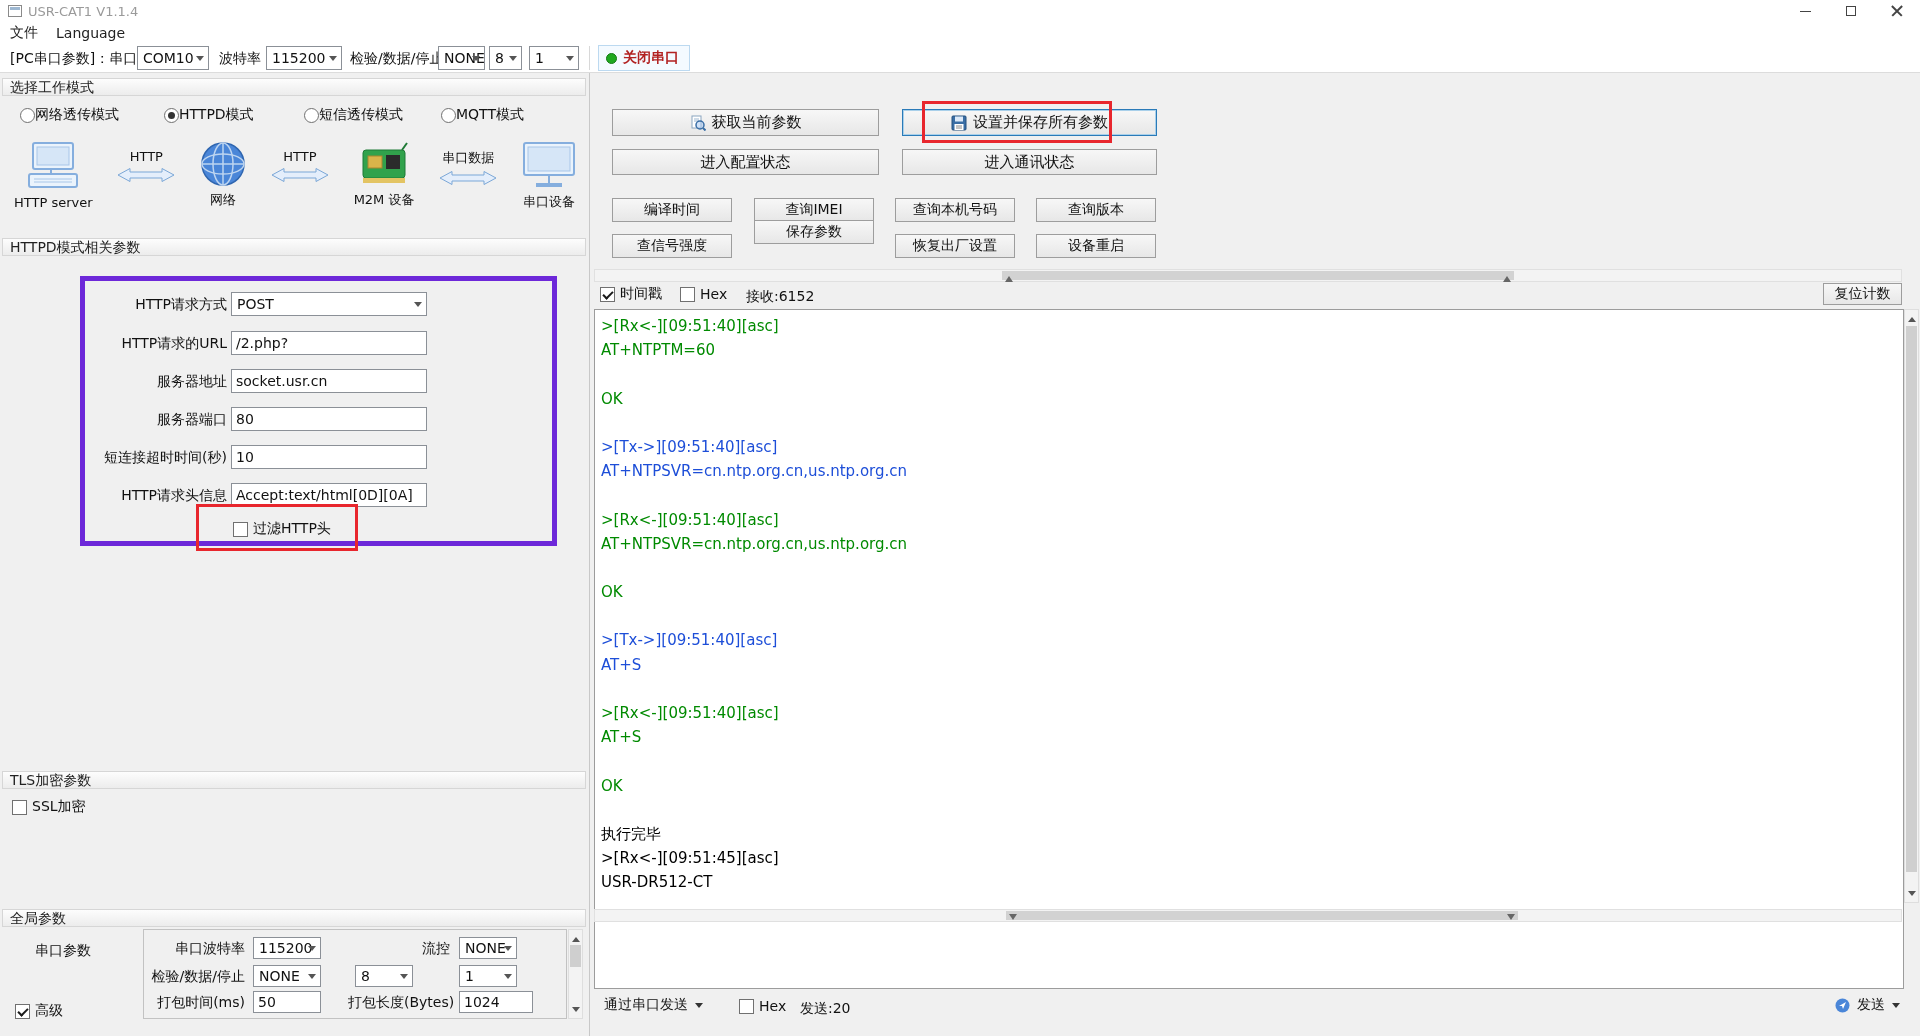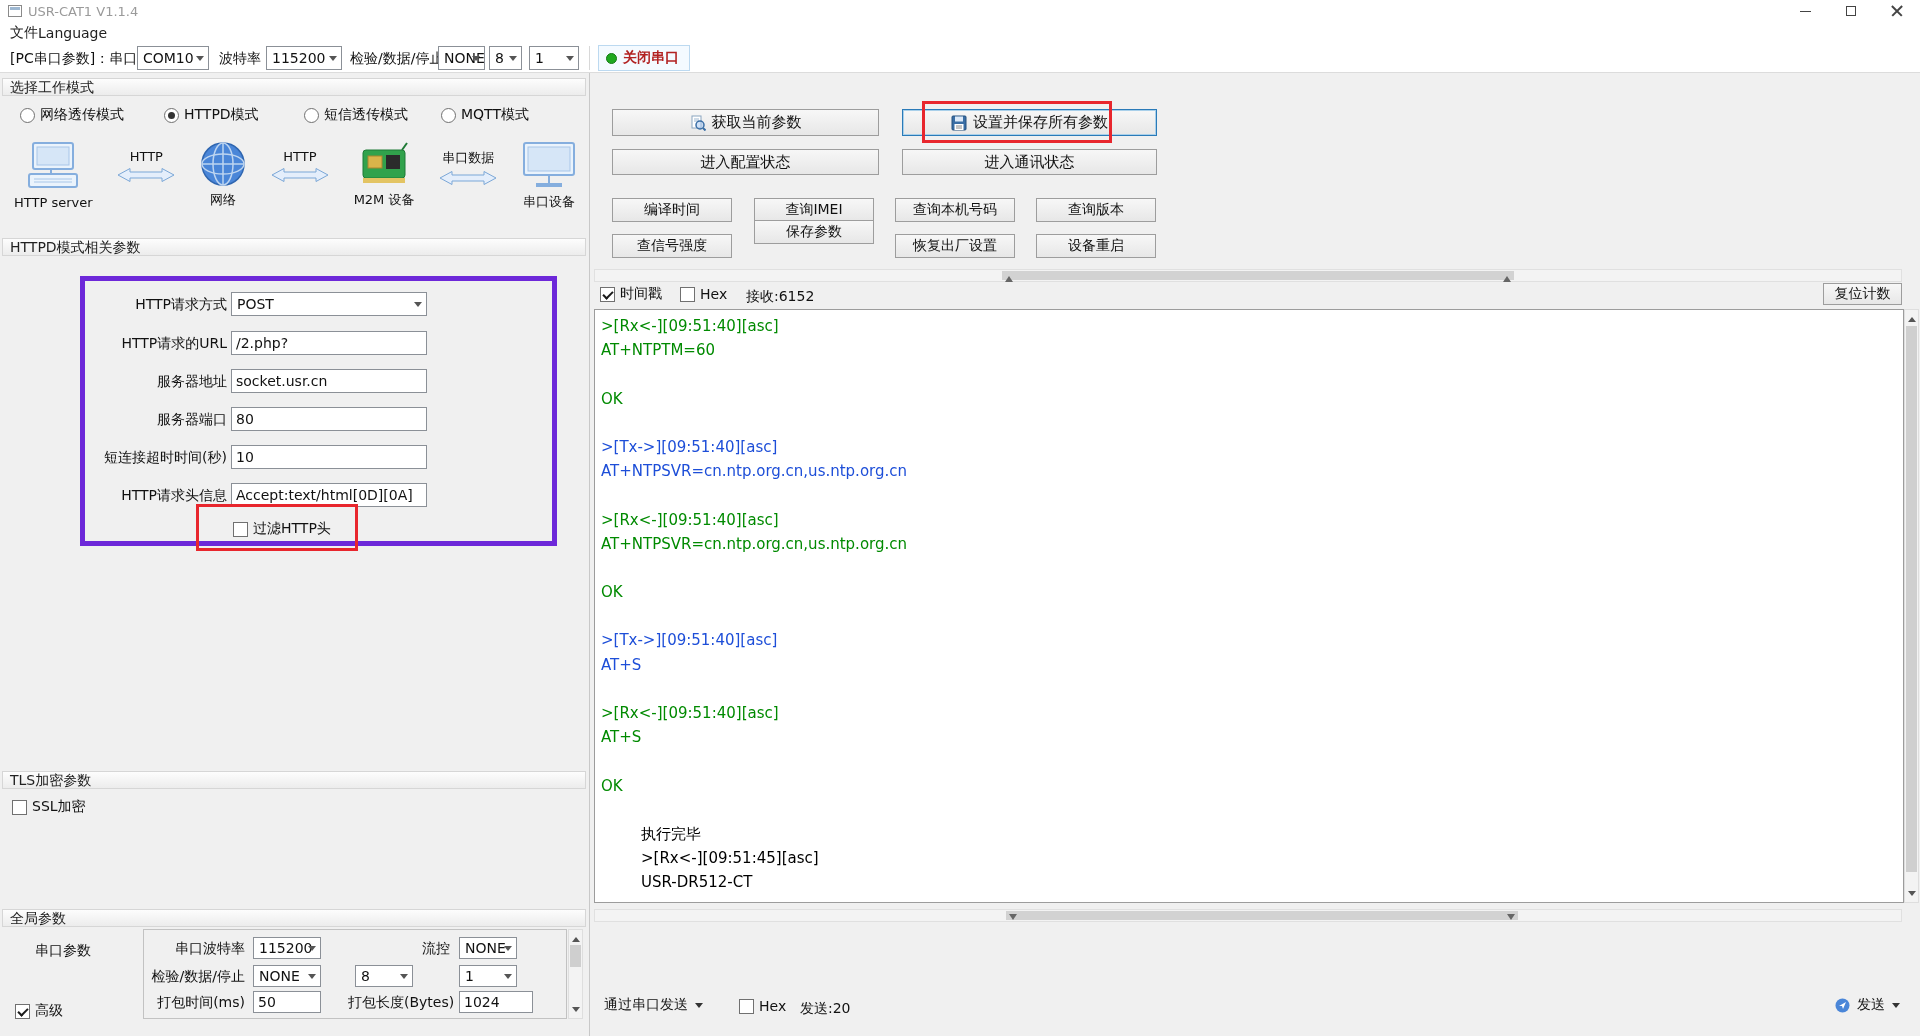--- a/index.html
+++ b/index.html
@@ -15,42 +15,42 @@
   .winbtns { margin-left:auto; display:flex; }
   .winbtn { width:46px; height:22px; display:flex; align-items:center; justify-content:center; cursor:default; }
   .glyph-min { width:11px; height:0; border-bottom:1px solid #444; display:block; }
   .glyph-max { width:10px; height:10px; border:1px solid #444; display:block; }
   .glyph-close { width:12px; height:12px; position:relative; display:block; }
   .glyph-close::before,.glyph-close::after { content:""; position:absolute; left:-1px; top:5px; width:14px; height:1.5px; background:#444; }
   .glyph-close::before { transform:rotate(45deg); }
   .glyph-close::after { transform:rotate(-45deg); }
 
   
-  .menubar { position:absolute; left:0; top:22px; width:1920px; height:22px; background:#fff; display:flex; align-items:center; padding-left:10px; }
+  .menubar { position:absolute; left:0; top:22px; width:1920px; height:22px; background:#fff; display:flex; align-items:center; gap:18px; padding-left:10px; }
   .menu-item { font-size:14px; color:#222; }
 
   
   .toolbar { position:absolute; left:0; top:44px; width:1920px; height:29px; background:#fff; border-bottom:1px solid #dcdcdc; }
   .tlabel { position:absolute; top:0; height:28px; line-height:28px; font-size:14px; white-space:nowrap; }
   .combo { position:absolute; top:2px; height:24px; background:#fff; border:1px solid #8b9097; overflow:hidden; }
   .combo-val { position:absolute; left:5px; top:0; line-height:22px; font-size:14px; white-space:nowrap; }
   .dd { position:absolute; right:4px; top:50%; margin-top:-2px; width:0; height:0; border:4px solid transparent; border-top:5px solid #555; }
   .tb-divider { position:absolute; left:589px; top:2px; width:1px; height:24px; background:#d8d8d8; }
   .port-btn { position:absolute; left:598px; top:1px; width:92px; height:26px; border:1px solid #bcd9f0; background:#f4faff; display:flex; align-items:center; gap:6px; padding-left:7px; }
   .dot { width:11px; height:11px; border-radius:50%; background:#1fa81f; border:1px solid #157a15; }
   .port-btn span { color:#b22222; font-weight:bold; font-size:14px; }
 
   
   .panel { position:absolute; top:73px; height:963px; background:#f0f0f0; }
   .panel.left { left:0; width:590px; border-right:1px solid #c8c8c8; }
   .panel.right { left:591px; width:1329px; }
   .hdr-bar { position:absolute; height:18px; background:linear-gradient(#fdfdfd,#ececec); border:1px solid #d6d6d6; font-size:14px; line-height:16px; padding-left:7px; color:#222; }
 
   
-  .radio-item { position:absolute; top:33px; height:18px; display:flex; align-items:center; gap:5px; }
+  .radio-item { position:absolute; top:33px; height:18px; display:flex; align-items:center; }
   .radio { width:15px; height:15px; border:1px solid #707070; border-radius:50%; background:#fff; position:relative; flex:none; }
   .radio.sel::after { content:""; position:absolute; left:3px; top:3px; width:7px; height:7px; border-radius:50%; background:#333; }
   .cb { position:absolute; display:flex; align-items:center; gap:5px; font-size:14px; height:18px; }
   .box { width:15px; height:15px; background:#fff; border:1px solid #707070; position:relative; flex:none; }
   .box.checked::after { content:""; position:absolute; left:2px; top:3px; width:8px; height:4px; border-left:2px solid #1a1a1a; border-bottom:2px solid #1a1a1a; transform:rotate(-45deg); }
 
   
   .diagram { position:absolute; left:14px; top:60px; width:562px; height:104px; display:flex; align-items:flex-start; }
   .dnode { flex:none; display:flex; flex-direction:column; align-items:center; gap:4px; margin-top:8px; }
   .dnode .nlabel { font-size:13px; white-space:nowrap; }
@@ -89,21 +89,21 @@
   .varrow { position:absolute; left:0; width:13px; height:14px; display:flex; align-items:center; justify-content:center; }
   .varrow .t-up { width:0;height:0;border:4px solid transparent;border-bottom:5px solid #555; }
   .varrow .t-down { width:0;height:0;border:4px solid transparent;border-top:5px solid #555; }
   .vthumb { position:absolute; left:1px; width:11px; background:#cfcfcf; }
 
   
   .log { position:absolute; background:#fff; border:1px solid #9c9c9c; overflow:hidden; padding:4px 0 0 6px; }
   .log-line { height:24.2px; line-height:24.2px; font-size:15px; white-space:pre; }
   .log-line.rx { color:#008a00; }
   .log-line.tx { color:#1d4ed8; }
-  .log-line.plain { color:#000;margin-left:40px; }
+  .log-line.plain { color:#000; }
 
   .flat-dd { position:absolute; height:24px; display:flex; align-items:center; gap:7px; font-size:14px; padding:0 4px; }
   .dd-tri { width:0; height:0; border:4px solid transparent; border-top:5px solid #333; margin-top:4px; }
   .stext { position:absolute; font-size:14px; line-height:20px; white-space:nowrap; }
 </style>
 </head>
 <body>
 
 <div class="app">
 
@@ -421,21 +421,21 @@
     </label>
     <label class="cb" style="left:89px;top:212px">
       <span class="box"></span>
       <span>Hex</span>
     </label>
     <span class="stext" style="left:155px;top:213px">接收:6152</span>
     <button class="btn small" style="left:1232px;top:210px;width:79px;height:22px">
         <span>复位计数</span>
       </button>
 
-    <div class="log" style="left:3px;top:236px;width:1310px;height:594px" id="log">
+    <div class="log" style="left:3px;top:236px;width:1310px;height:680px" id="log">
         <div class="log-line rx">&gt;[Rx&lt;-][09:51:40][asc]</div>
         <div class="log-line rx">AT+NTPTM=60</div>
         <div class="log-line blank">&nbsp;</div>
         <div class="log-line rx">OK</div>
         <div class="log-line blank">&nbsp;</div>
         <div class="log-line tx">&gt;[Tx-&gt;][09:51:40][asc]</div>
         <div class="log-line tx">AT+NTPSVR=cn.ntp.org.cn,us.ntp.org.cn</div>
         <div class="log-line blank">&nbsp;</div>
         <div class="log-line rx">&gt;[Rx&lt;-][09:51:40][asc]</div>
         <div class="log-line rx">AT+NTPSVR=cn.ntp.org.cn,us.ntp.org.cn</div>

